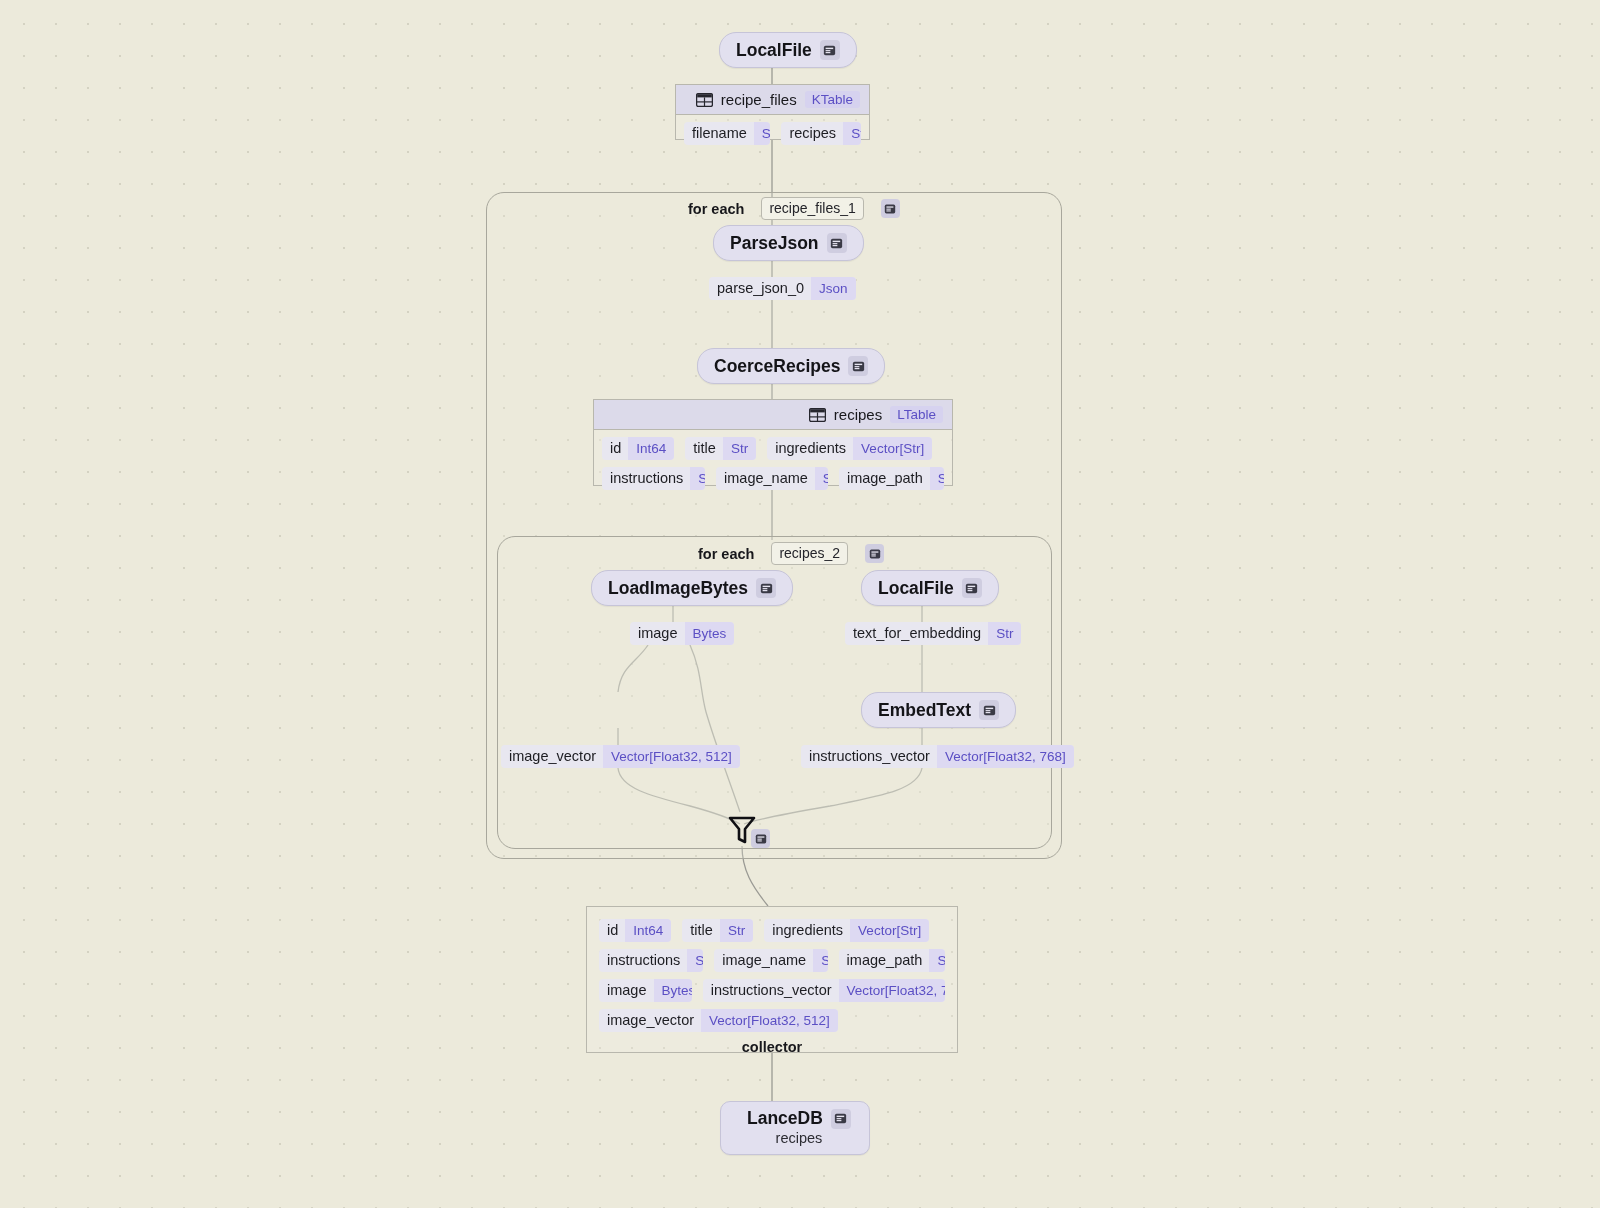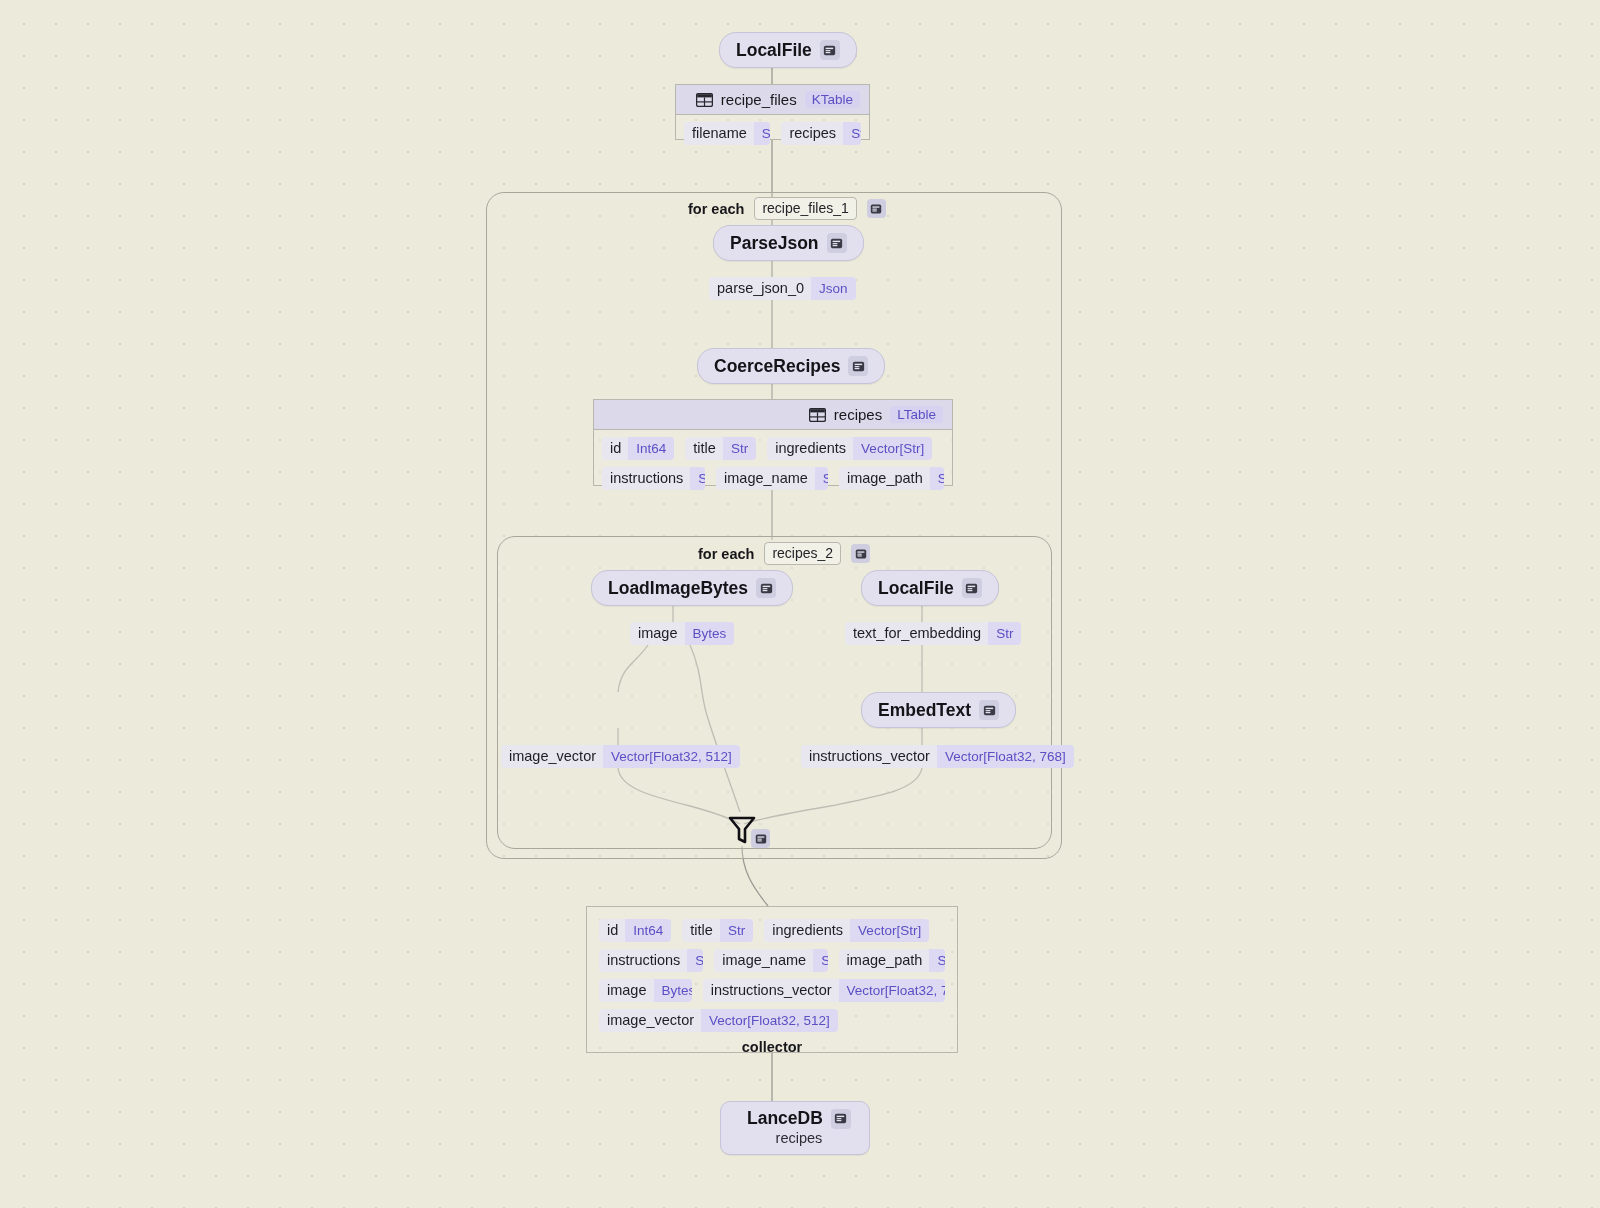--- a/index.html
+++ b/index.html
@@ -21,21 +21,21 @@
 
   
   .group{
     position:absolute;
     border:1.4px solid #a8a79c;
     border-radius:18px;
     background:rgba(236,234,219,0.25);
   }
   .group-header{
     position:absolute;
-    display:flex;align-items:center;gap:10px;
+    display:flex;align-items:center;gap:17px;
     font-size:14.5px;color:#1c1c1c;
     white-space:nowrap;
   }
   .group-header .fe-label{font-weight:700;font-size:14.5px;color:#17171b;}
   .chipbox{
     border:1px solid #b9b8ae;
     background:#f2f1e7;
     border-radius:4px;
     padding:2px 7px 3px 7px;
     font-size:14px;color:#24242a;

